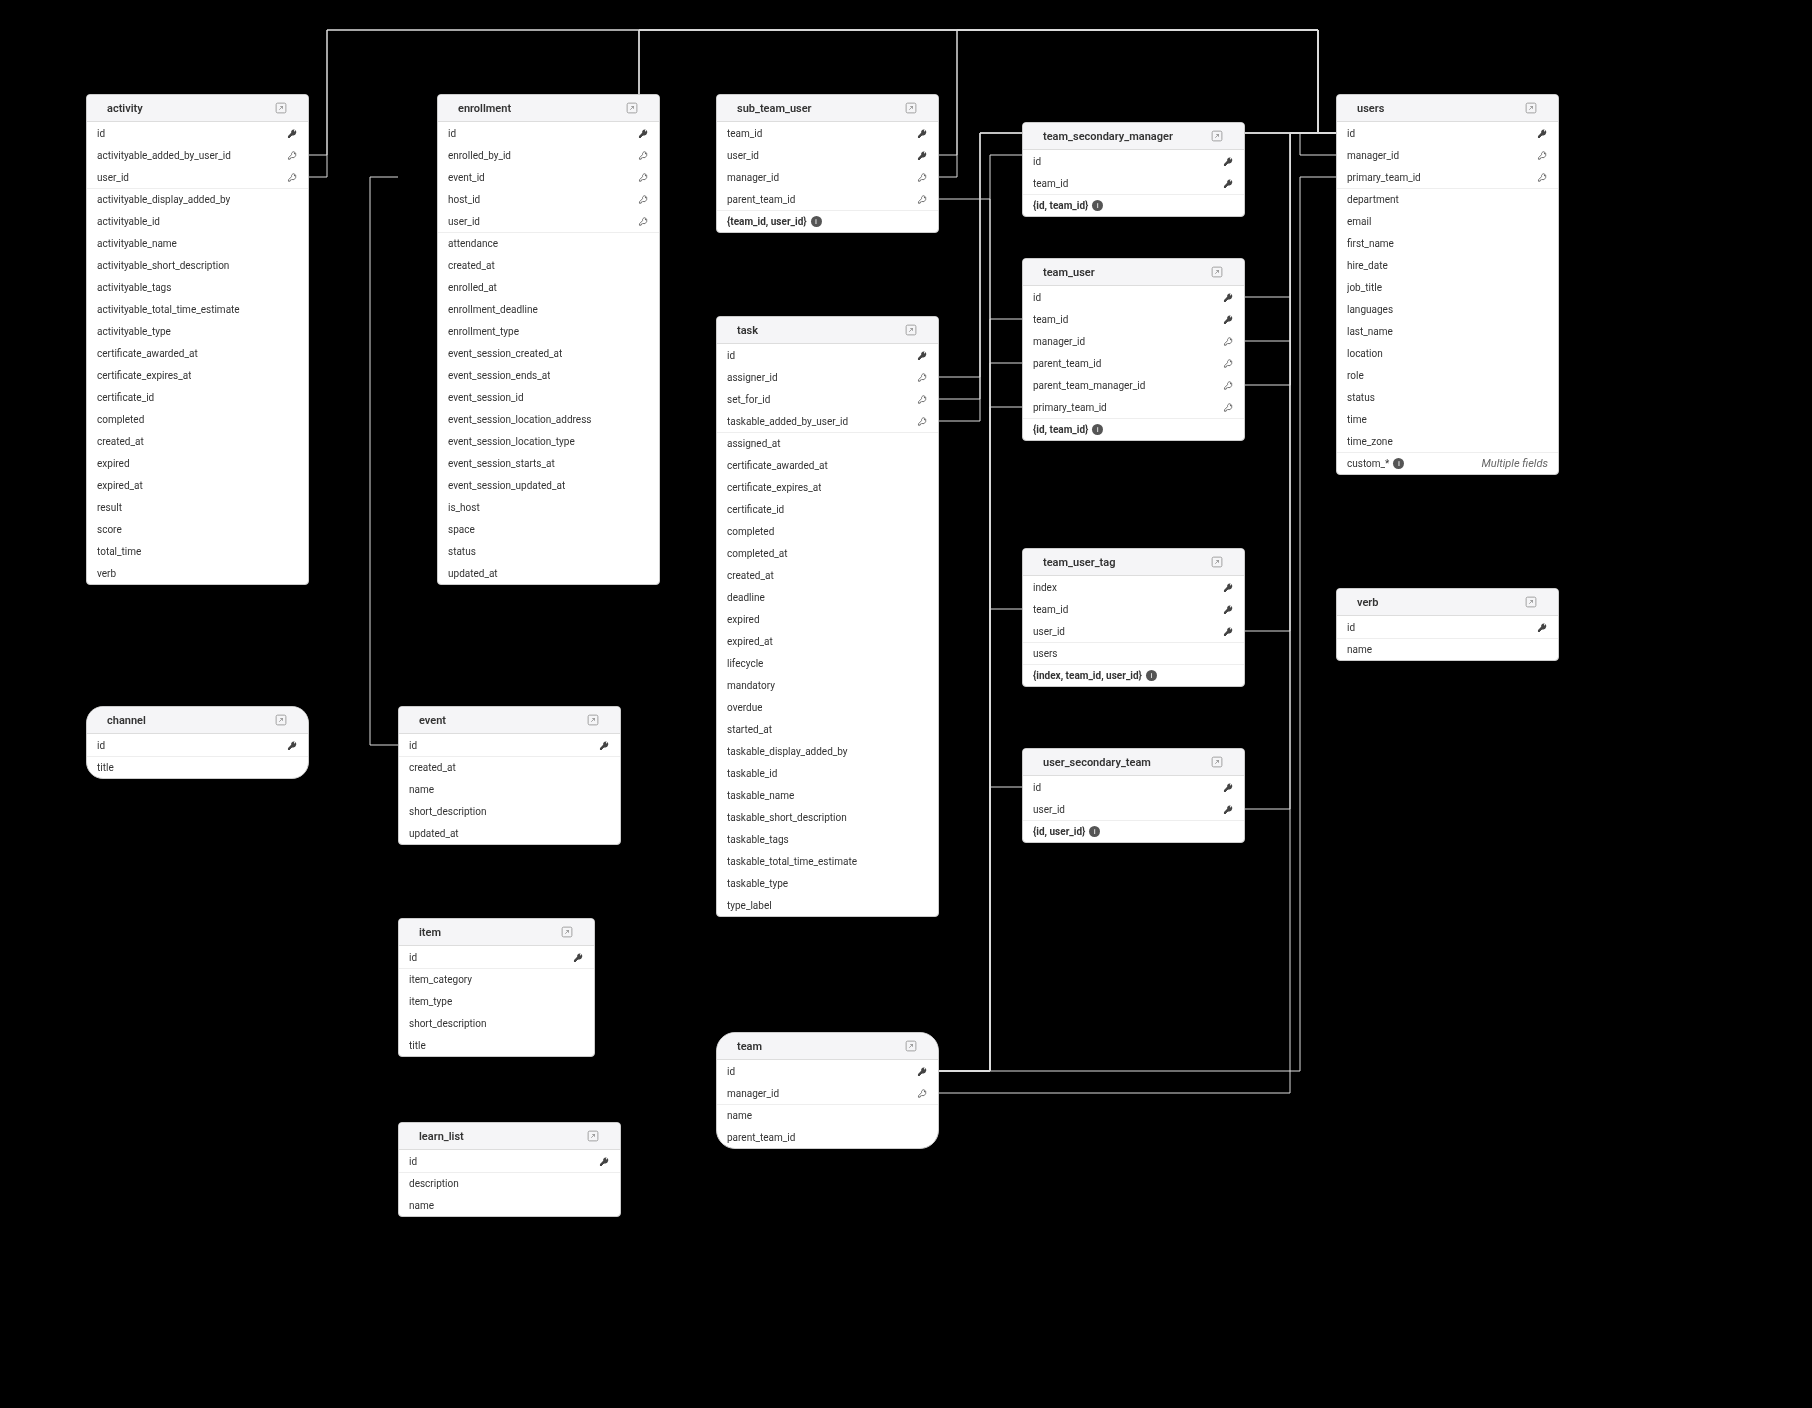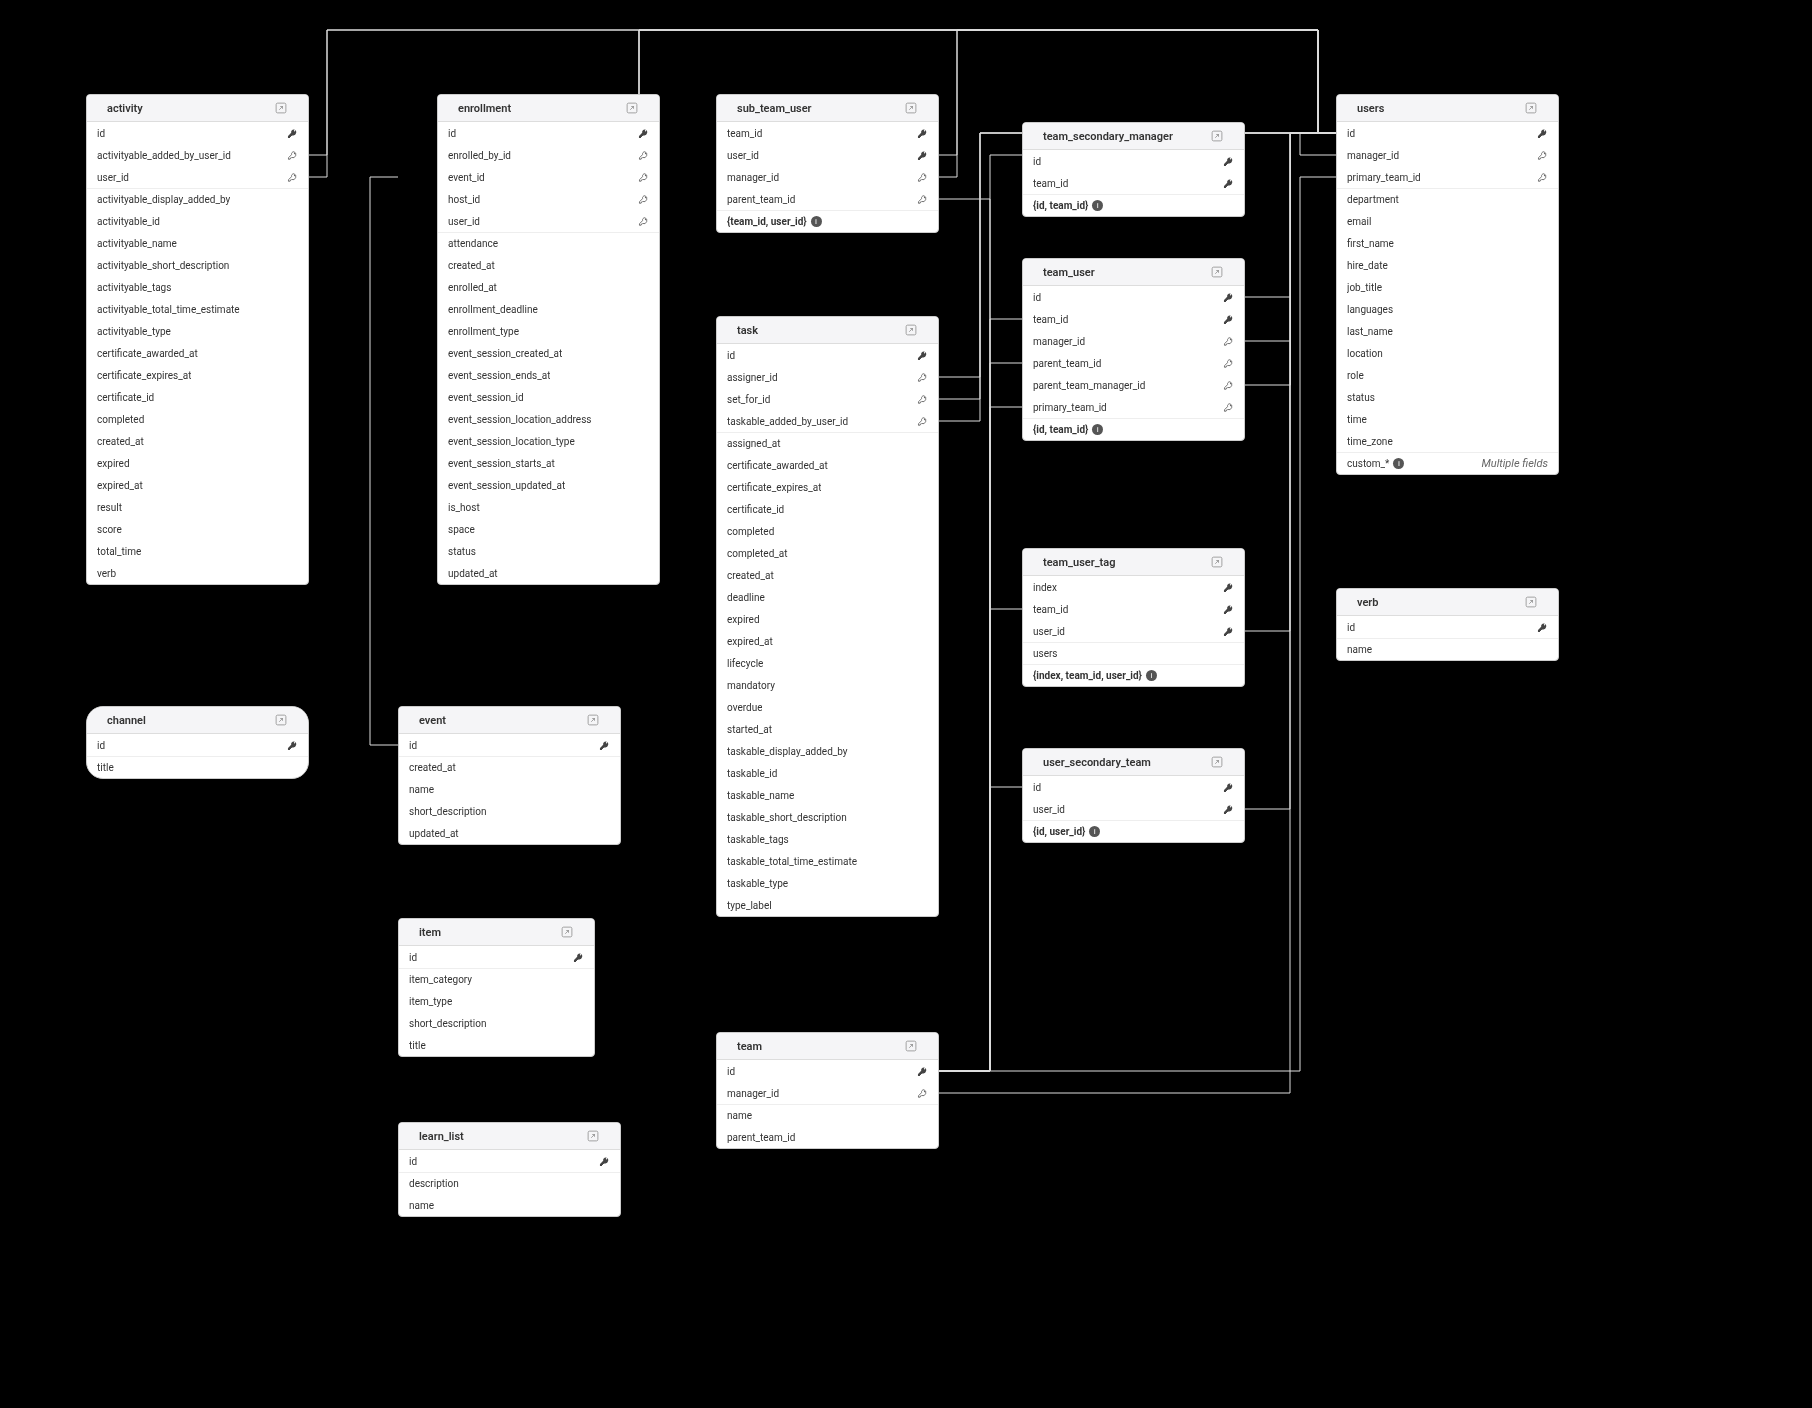--- a/index.html
+++ b/index.html
@@ -906,21 +906,21 @@
         <div class="field-row">
           <span class="name">short_description</span>
           <span class="indicator"></span>
         </div>
         <div class="field-row">
           <span class="name">title</span>
           <span class="indicator"></span>
         </div>
       </div>
     </div>
-    <div class="table" style="left: 716px; top: 1032px; width: 223px;">
+    <div class="table" style="left: 716px; top: 1032px; width: 223px; border-radius: 19px;">
       <div class="table-header">
         <span>team</span>
         <span class="expand-icon">
           <svg viewBox="0 0 16 16">
             <rect x="1.5" y="1.5" width="13" height="13" rx="2" fill="none" stroke="#999" stroke-width="1.2"></rect>
             <path d="M6 10 L10 6 M10 6 H7.5 M10 6 V8.5" fill="none" stroke="#999" stroke-width="1.2" stroke-linecap="round"></path>
           </svg>
         </span>
       </div>
       <div class="fields">

